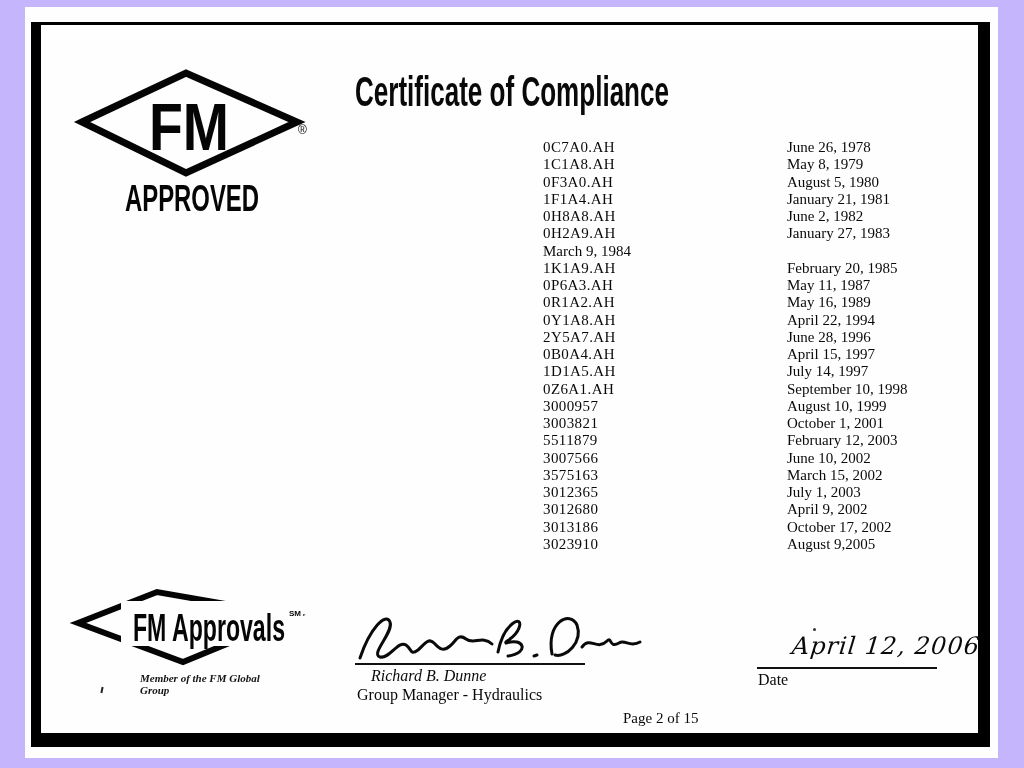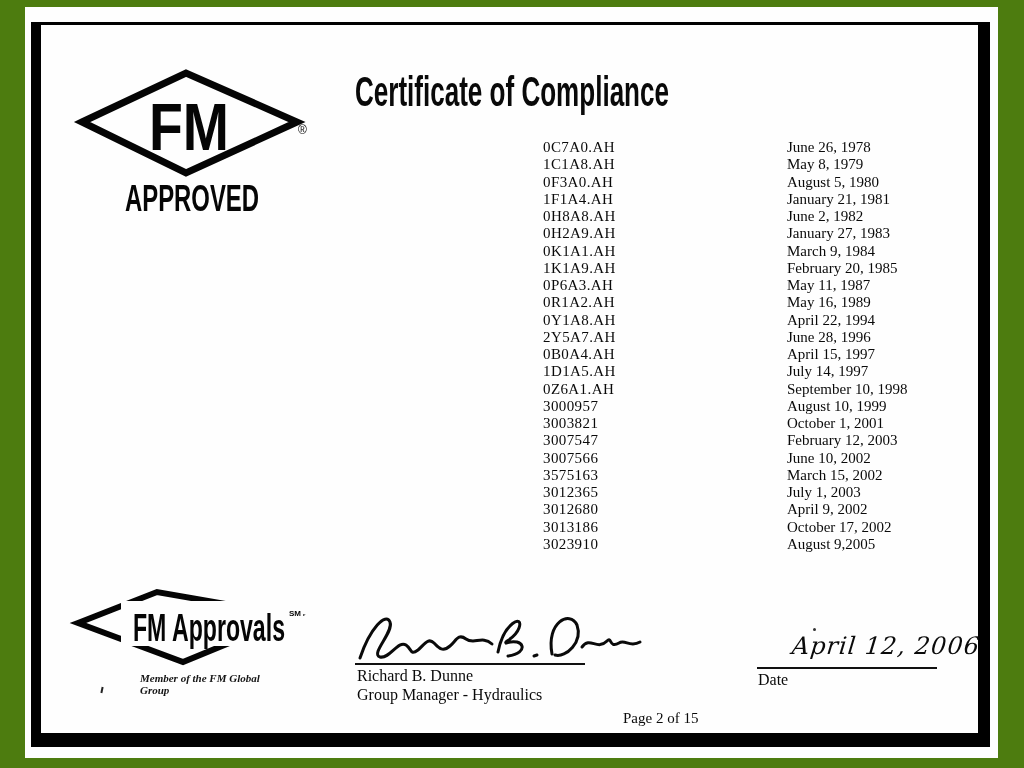--- a/index.html
+++ b/index.html
@@ -1,33 +1,33 @@
 <!DOCTYPE html>
 <html><head>
 <meta charset="utf-8">
 <style>
   html,body{margin:0;padding:0;background:#000;}
-  .canvas{position:relative;width:1024px;height:768px;background:#4d7c0f;overflow:hidden;
+  .canvas{position:relative;width:1024px;height:768px;background:#c4b5fd;overflow:hidden;
           font-family:"Liberation Serif",serif;color:#000;}
   .abs{position:absolute;}
   .page{left:25px;top:7px;width:973px;height:751px;background:#fefefe;}
   .frame{left:31px;top:22px;width:959px;height:725px;box-sizing:border-box;
          border-left:10px solid #000;border-top:3px solid #000;
          border-right:12px solid #000;border-bottom:14px solid #000;}
   .title{left:355px;top:68px;font-family:"Liberation Sans",sans-serif;font-weight:bold;
          font-size:42px;white-space:nowrap;transform:scaleX(0.62);transform-origin:0 0;
          letter-spacing:0px;color:#090909;}
   .list{left:543px;top:139px;font-size:15px;line-height:17.25px;color:#0a0a0a;}
   .list-row{display:flex;}
   .cell-id{display:inline-block;width:244px;letter-spacing:.4px;}
   .cell-date{display:inline-block;white-space:nowrap;}
   .tagline{left:140px;top:672px;width:146px;font-style:italic;
            font-size:11px;font-weight:bold;color:#141414;}
   .sig-line{left:355px;top:663px;width:230px;height:2px;background:#111;}
-  .sig-name{left:357px;top:667px;font-size:16px;color:#0a0a0a;}
+  .sig-name{left:371px;top:667px;font-size:16px;color:#0a0a0a;font-style:italic;}
   .sig-role{left:357px;top:686px;font-size:16px;color:#0a0a0a;text-align:right;}
   .date-line{left:757px;top:667px;width:180px;height:2px;background:#111;}
   .date-label{left:758px;top:671px;font-size:16px;color:#0a0a0a;text-align:center;}
   .date-hand{left:792px;top:632px;font-size:24px;font-style:italic;letter-spacing:1px;
              transform:skewX(-6deg);white-space:nowrap;color:#0a0a0a;
              font-family:"DejaVu Serif",serif;}
   .footer{left:623px;top:710px;font-size:15px;color:#0a0a0a;}
   .speck-a{left:101px;top:687px;width:2px;height:6px;background:#222;transform:rotate(12deg);}
   .speck-b{left:813px;top:628px;width:3px;height:3px;background:#333;border-radius:50%;}
   svg{overflow:visible;}
@@ -69,21 +69,20 @@
       </div>
       <div class="list-row">
         <span class="cell-id">0H8A8.AH</span>
         <span class="cell-date">June 2, 1982</span>
       </div>
       <div class="list-row">
         <span class="cell-id">0H2A9.AH</span>
         <span class="cell-date">January 27, 1983</span>
       </div>
       <div class="list-row">
-        <span class="cell-id">0K1A1.AH</span>
         <span class="cell-date">March 9, 1984</span>
       </div>
       <div class="list-row">
         <span class="cell-id">1K1A9.AH</span>
         <span class="cell-date">February 20, 1985</span>
       </div>
       <div class="list-row">
         <span class="cell-id">0P6A3.AH</span>
         <span class="cell-date">May 11, 1987</span>
       </div>
@@ -113,21 +112,21 @@
       </div>
       <div class="list-row">
         <span class="cell-id">3000957</span>
         <span class="cell-date">August 10, 1999</span>
       </div>
       <div class="list-row">
         <span class="cell-id">3003821</span>
         <span class="cell-date">October 1, 2001</span>
       </div>
       <div class="list-row">
-        <span class="cell-id">3007547</span>
+        <span class="cell-id">5511879</span>
         <span class="cell-date">February 12, 2003</span>
       </div>
       <div class="list-row">
         <span class="cell-id">3007566</span>
         <span class="cell-date">June 10, 2002</span>
       </div>
       <div class="list-row">
         <span class="cell-id">3575163</span>
         <span class="cell-date">March 15, 2002</span>
       </div>

